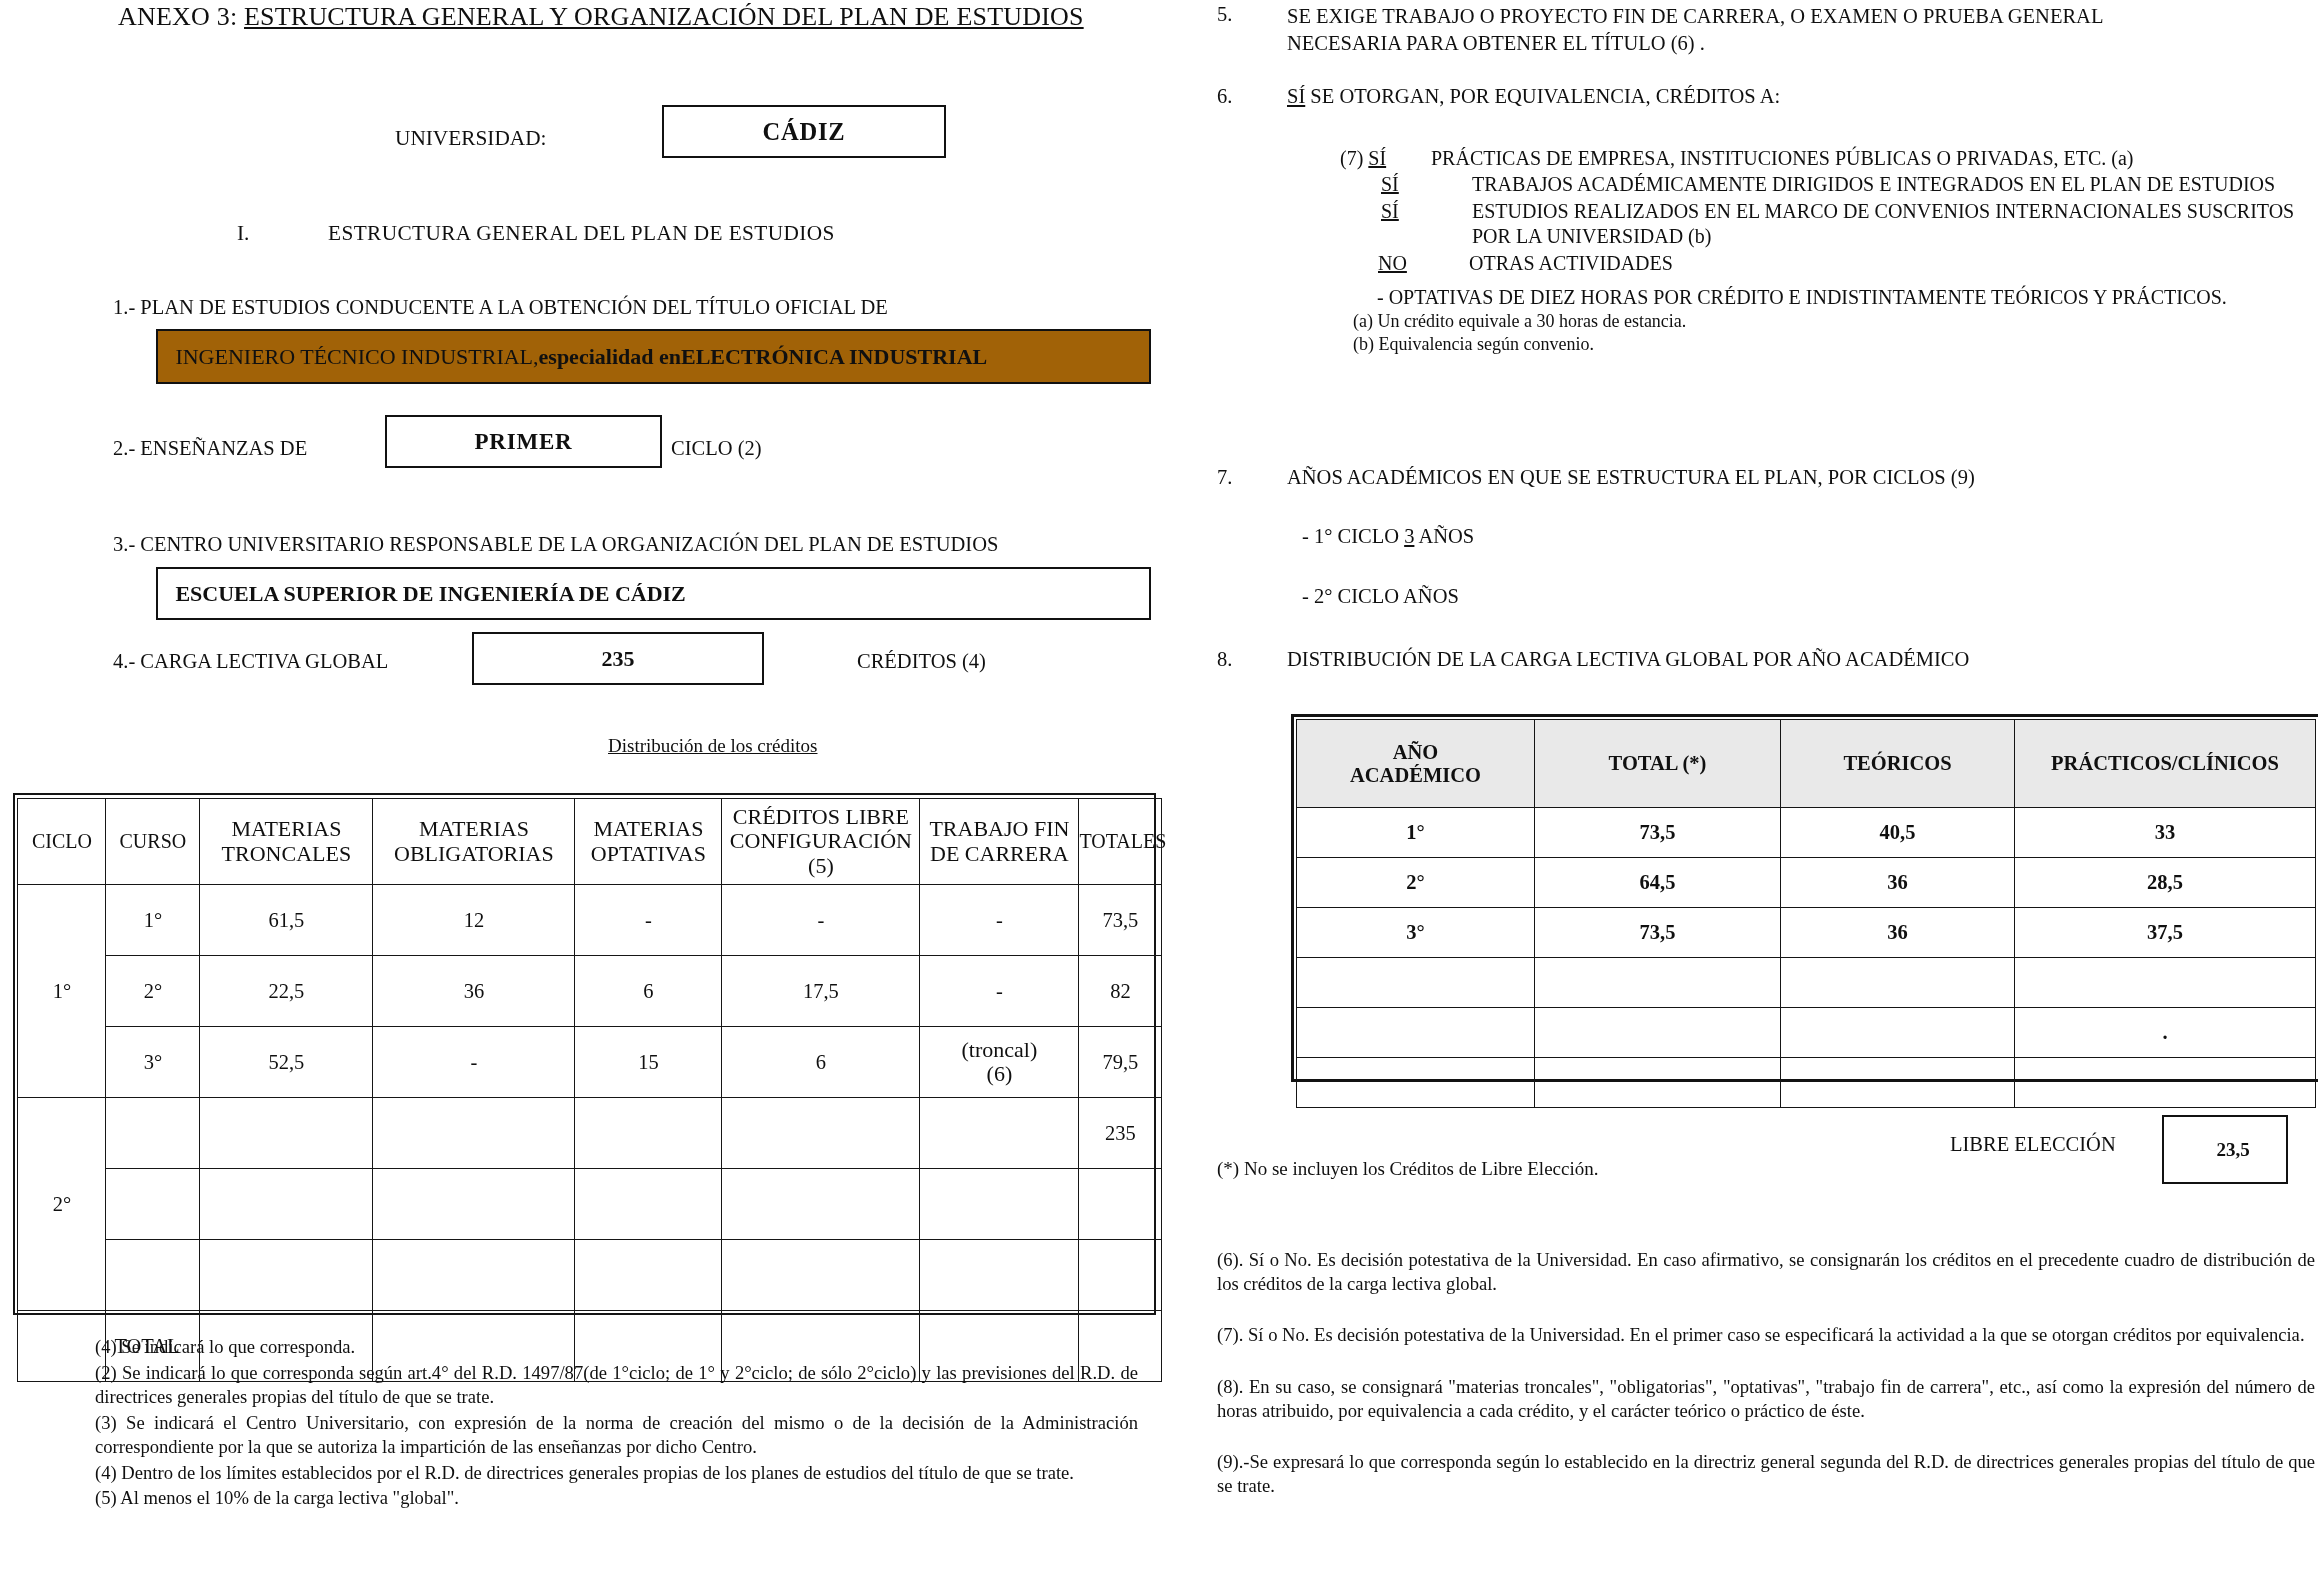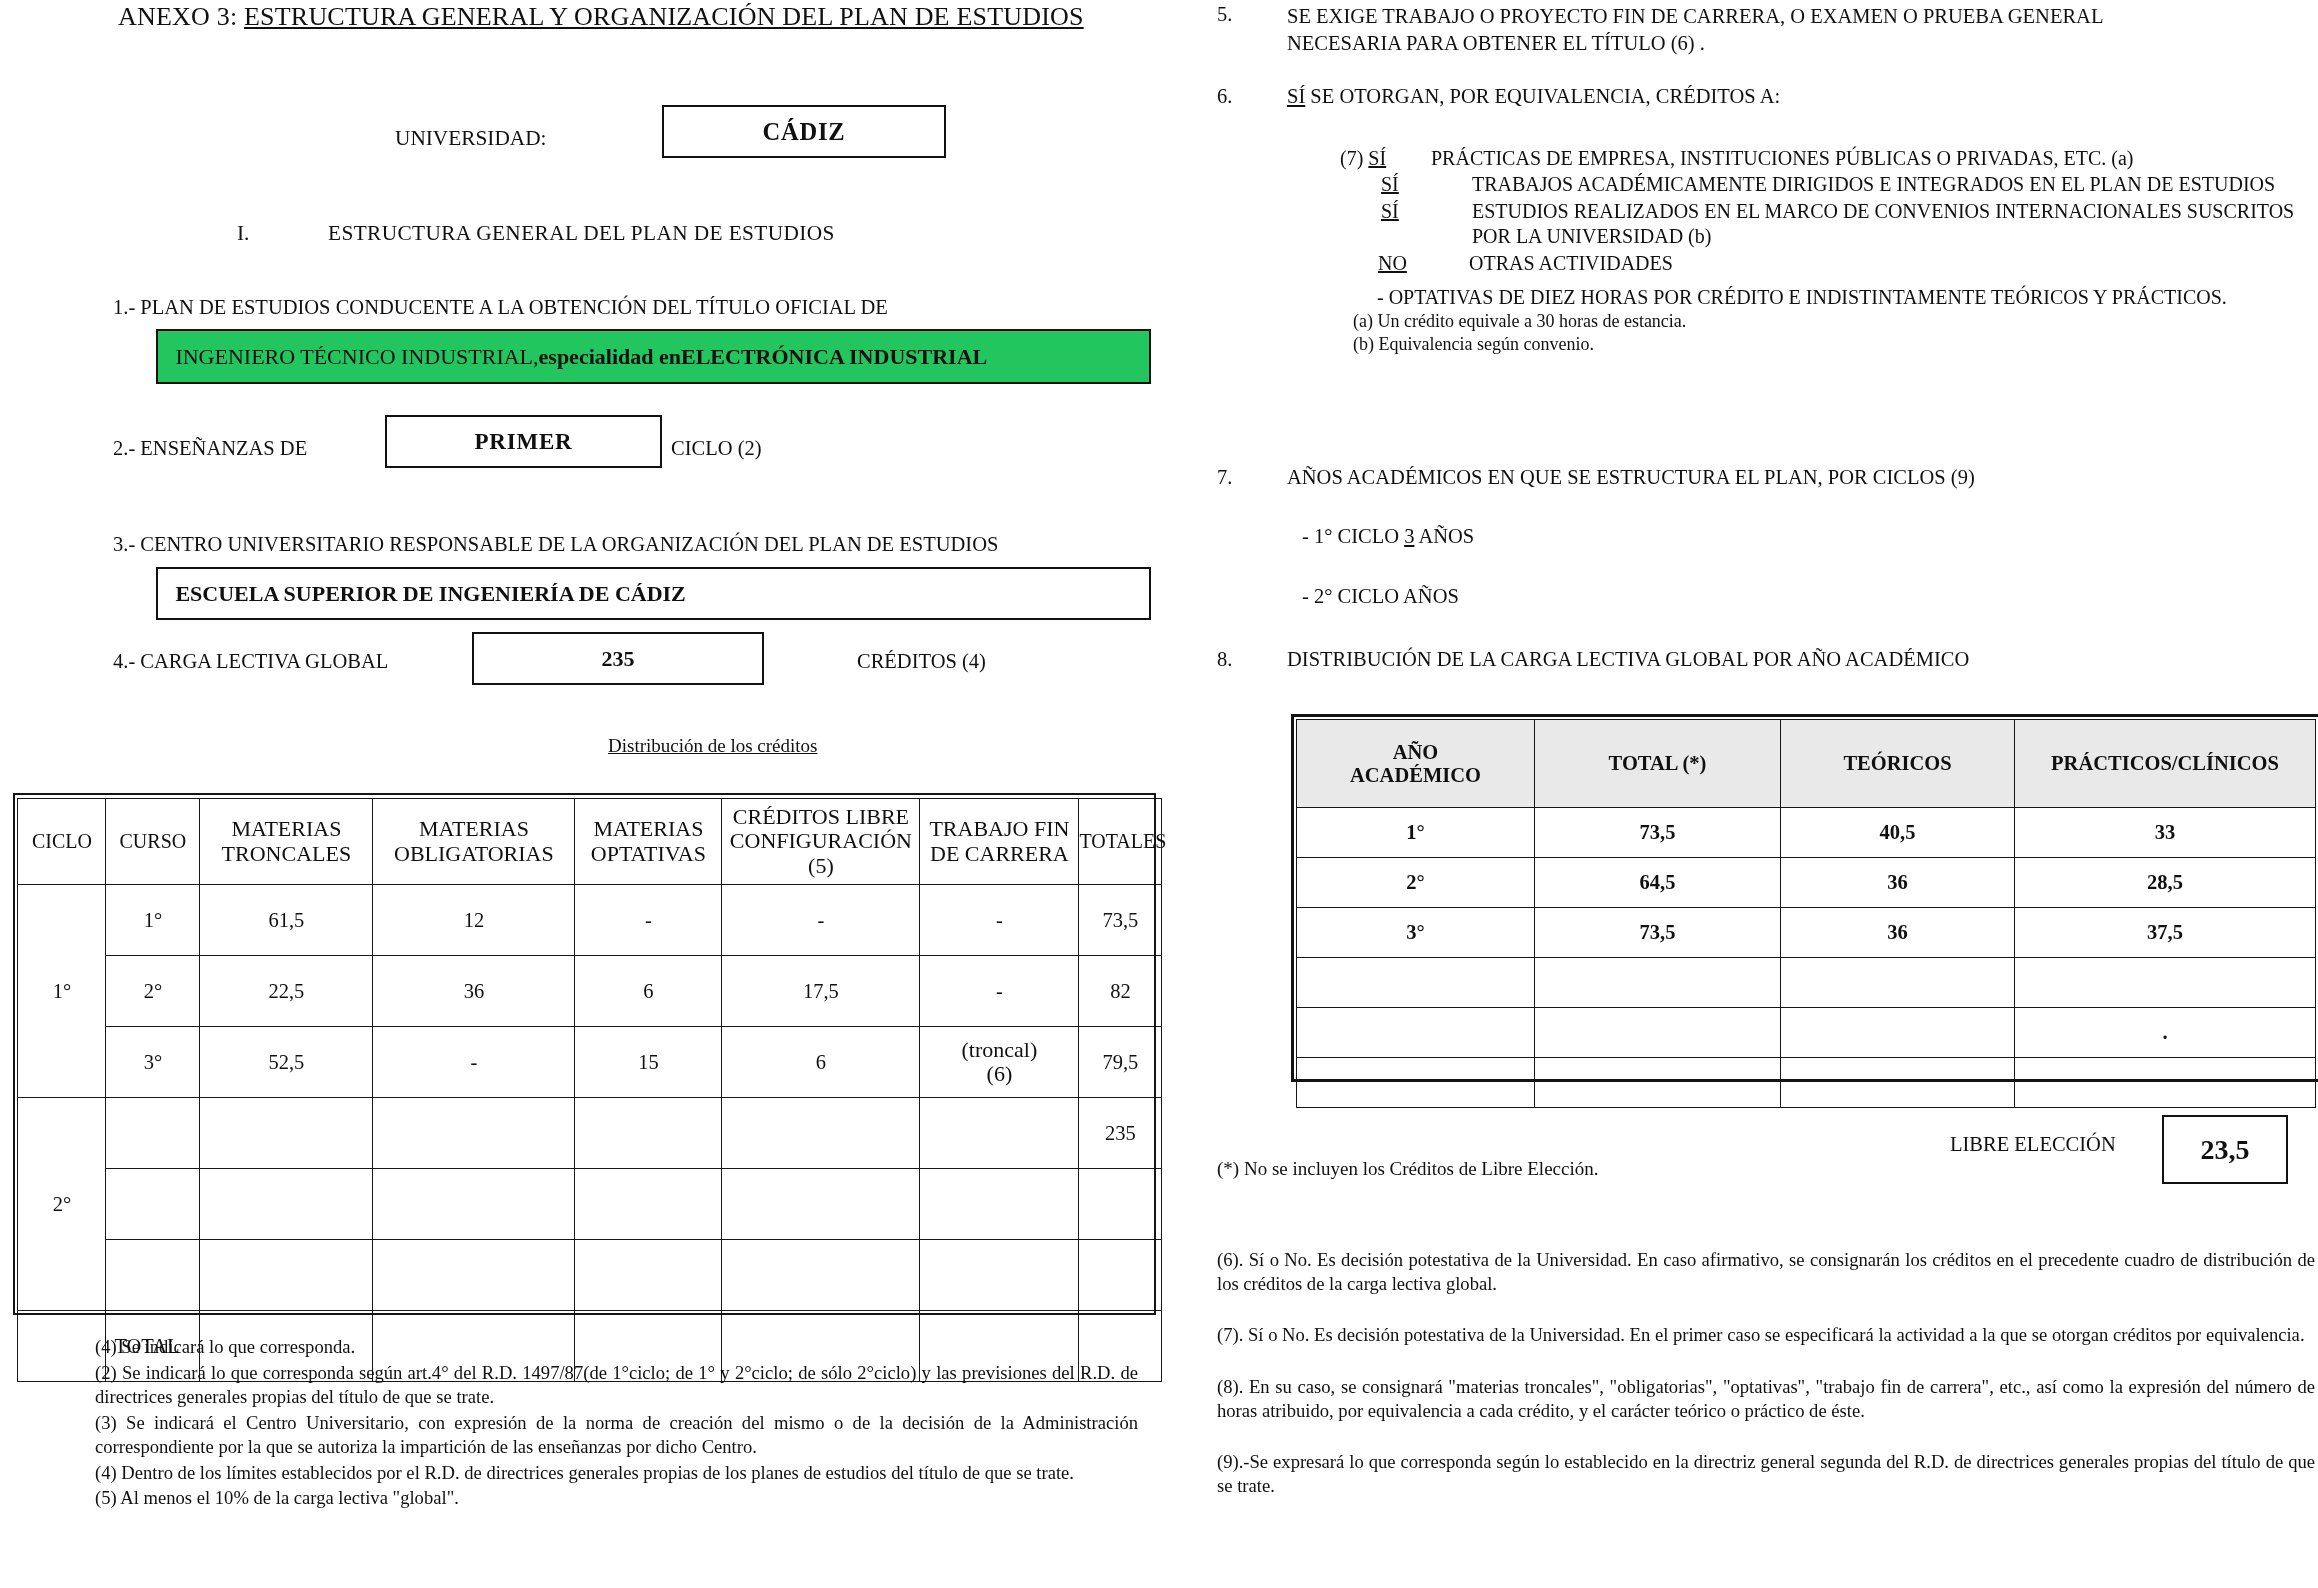--- a/index.html
+++ b/index.html
@@ -68,21 +68,21 @@
   #sec1-num { left: 237px; top: 221px; font-size: 21.3px; }
   #sec1-title { left: 328px; top: 221px; font-size: 21.3px; letter-spacing: 0.4px; }
 
   
   #item1-text { left: 113px; top: 296px; font-size: 20.5px; }
   #item1-box {
     position: absolute;
     left: 156px; top: 329px;
     width: 991px; height: 51px;
     border: 2.4px solid #111;
-    background: #22c55e;
+    background: #a16207;
   }
   #item1-value {
     position: absolute; left: 17.4px; top: 0; height: 100%;
     display: flex; align-items: center;
     font-size: 22px;
   }
   #item1-value .strong { font-weight: bold; }
 
   
   #item2-text { left: 113px; top: 437px; font-size: 20.5px; }
@@ -261,23 +261,23 @@
 
   #libre-label { left: 733px; top: 1133px; font-size: 20.5px; }
   #libre-box {
     position: absolute;
     left: 945px; top: 1115px;
     width: 122px; height: 65px;
     border: 2.4px solid #111;
     background: #fff;
   }
   #libre-value {
-    position: absolute; left: 0; top: 0; width: 100%; height: 100%;
+    position: absolute; left: 8px; top: 0; width: 100%; height: 100%;
     display: flex; align-items: center; justify-content: center;
-    font-size: 28px; font-weight: bold;
+    font-size: 19px; font-weight: bold;
   }
   #asterisk-note { left: 0px; top: 1158px; font-size: 19px; }
 
   #right-notes {
     position: absolute;
     left: 0px; top: 1248px;
     width: 1098px;
     font-size: 18.6px;
     line-height: 1.30;
     text-align: justify;

